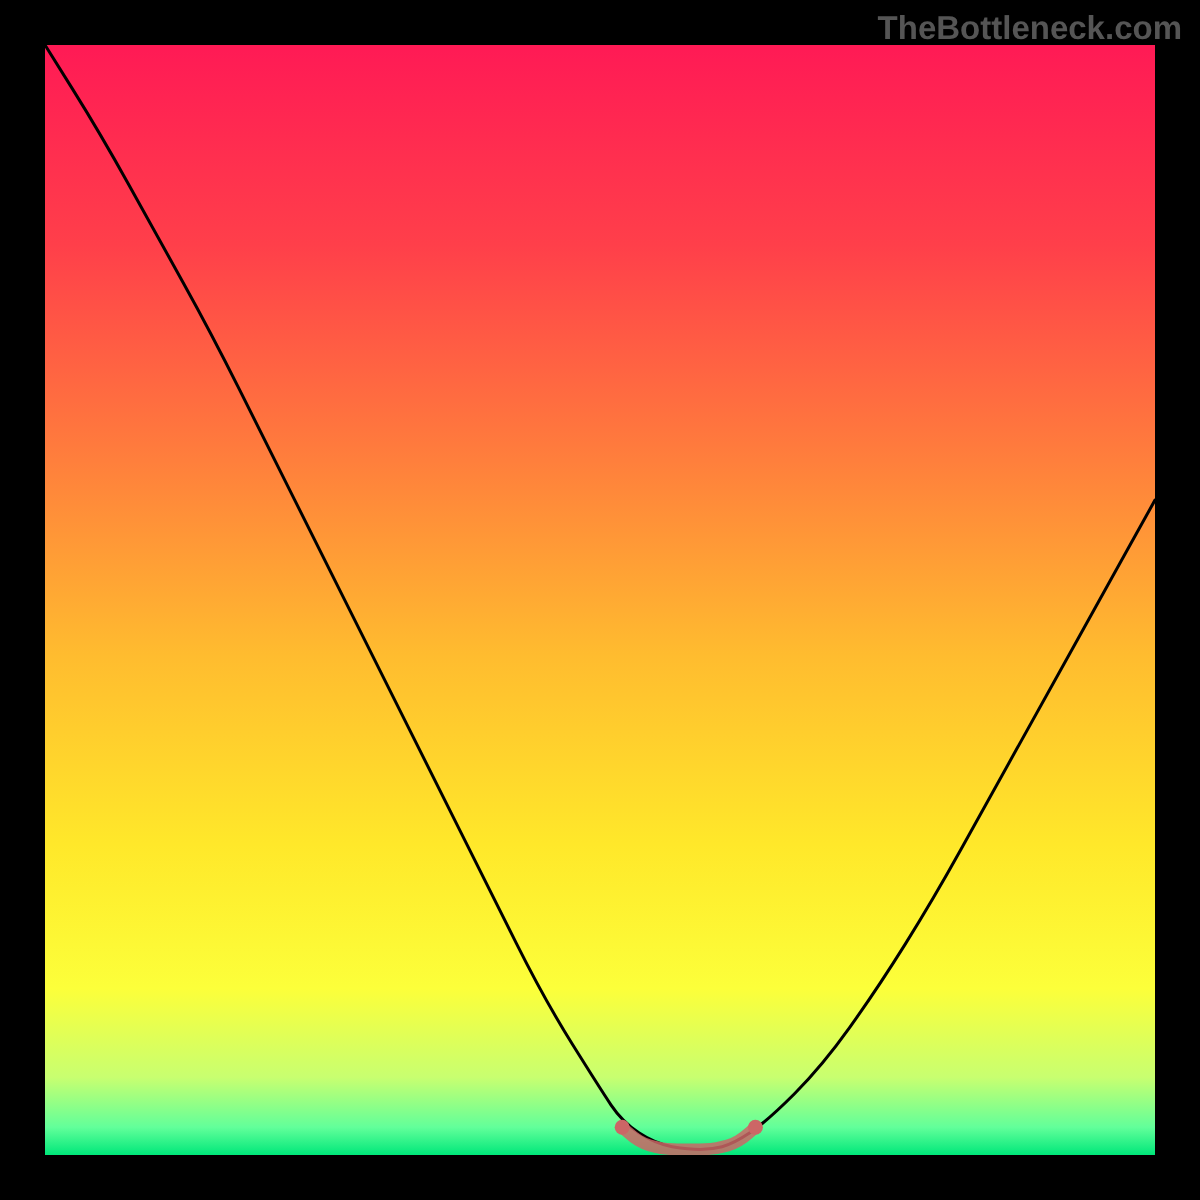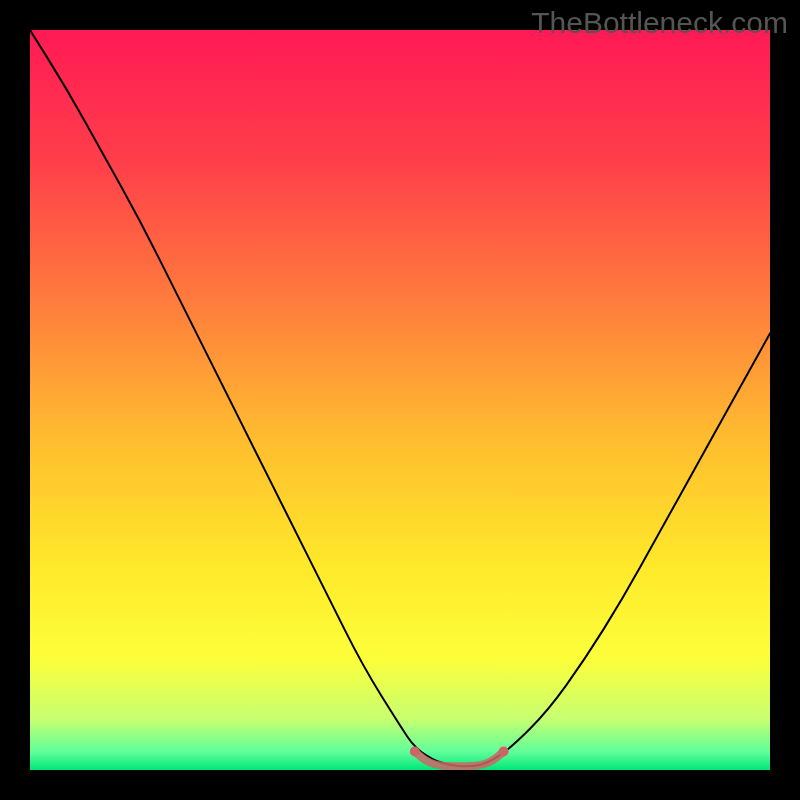--- a/index.html
+++ b/index.html
@@ -9,22 +9,22 @@
     height: 800px;
     background: #000;
     position: relative;
     font-family: Arial, sans-serif;
   }
   .watermark {
     position: absolute;
     top: 6px;
     right: 12px;
     color: #555;
-    font-size: 30px;
-    font-weight: 400;
+    font-size: 22px;
+    font-weight: 700;
     z-index: 10;
   }
   .plot {
     position: absolute;
     left: 30px;
     top: 30px;
     width: 740px;
     height: 740px;
     background: #fff;
   }

